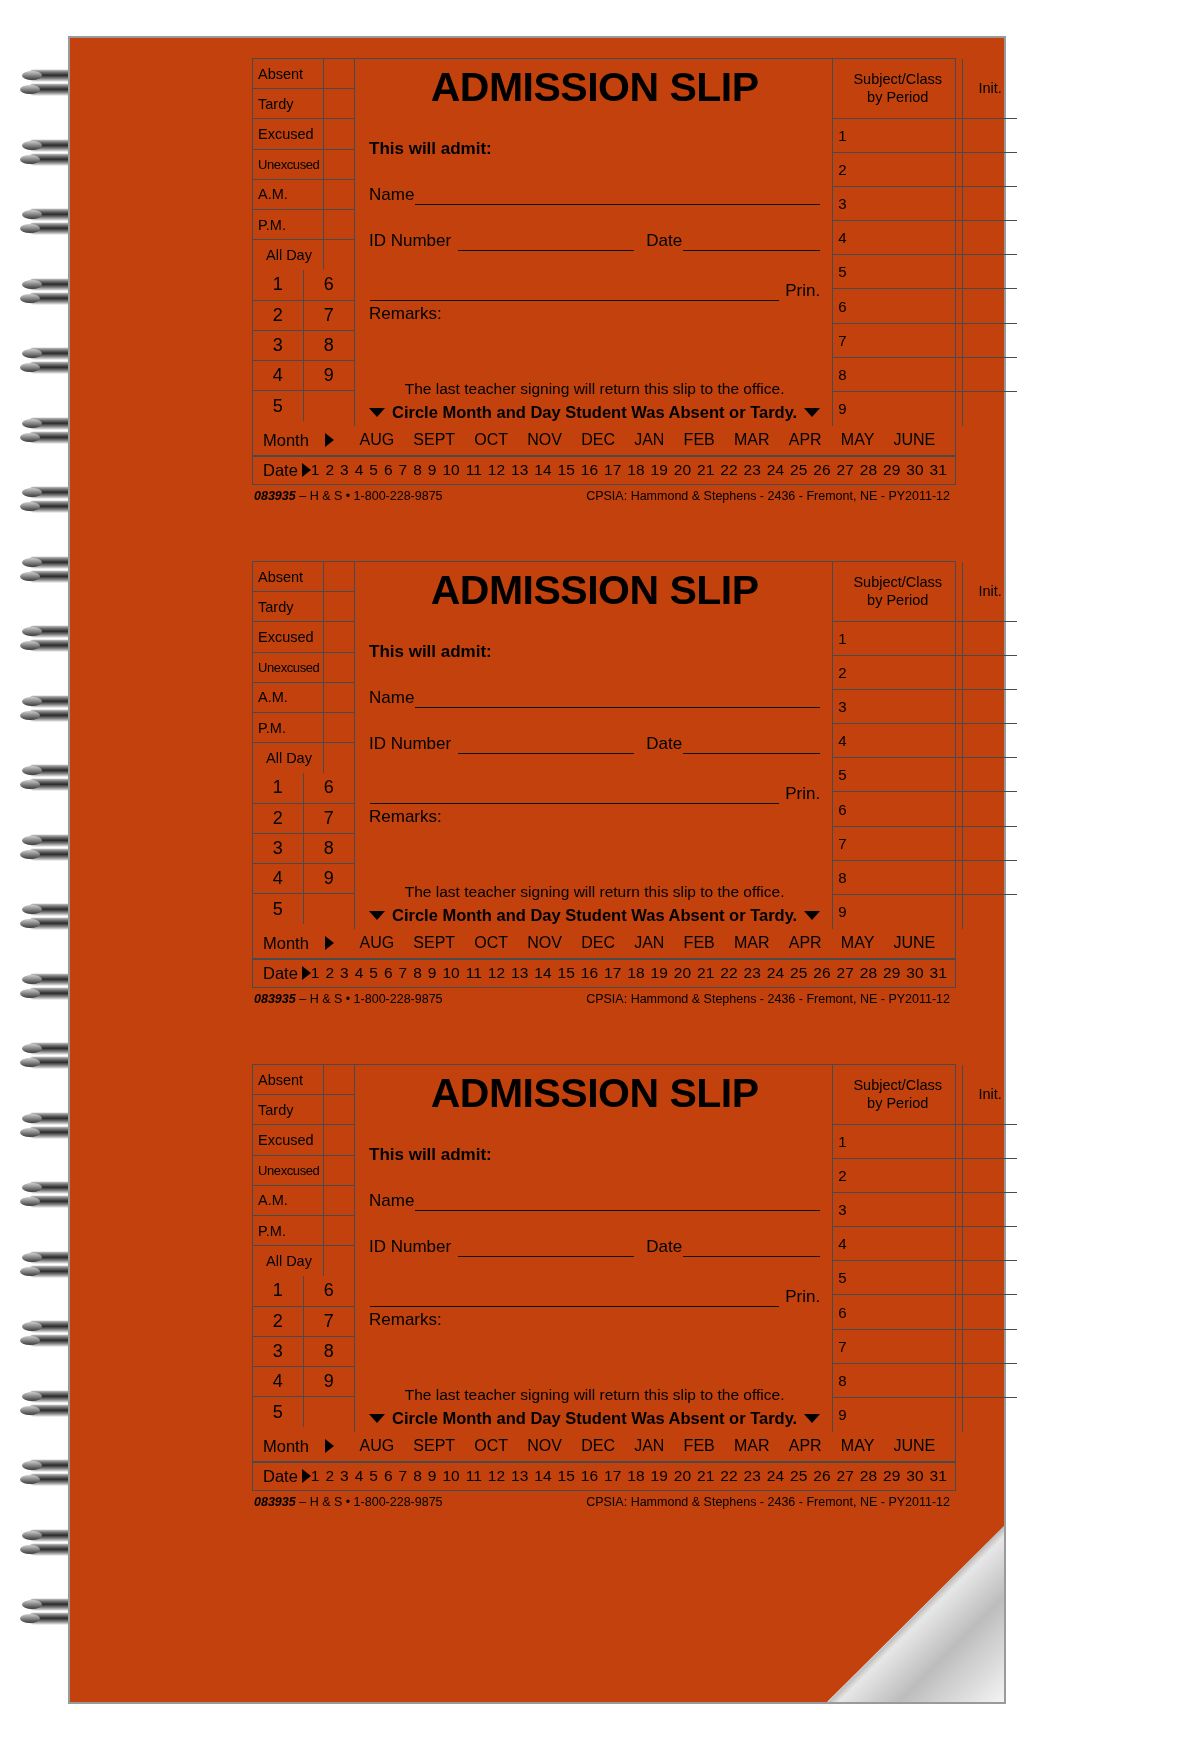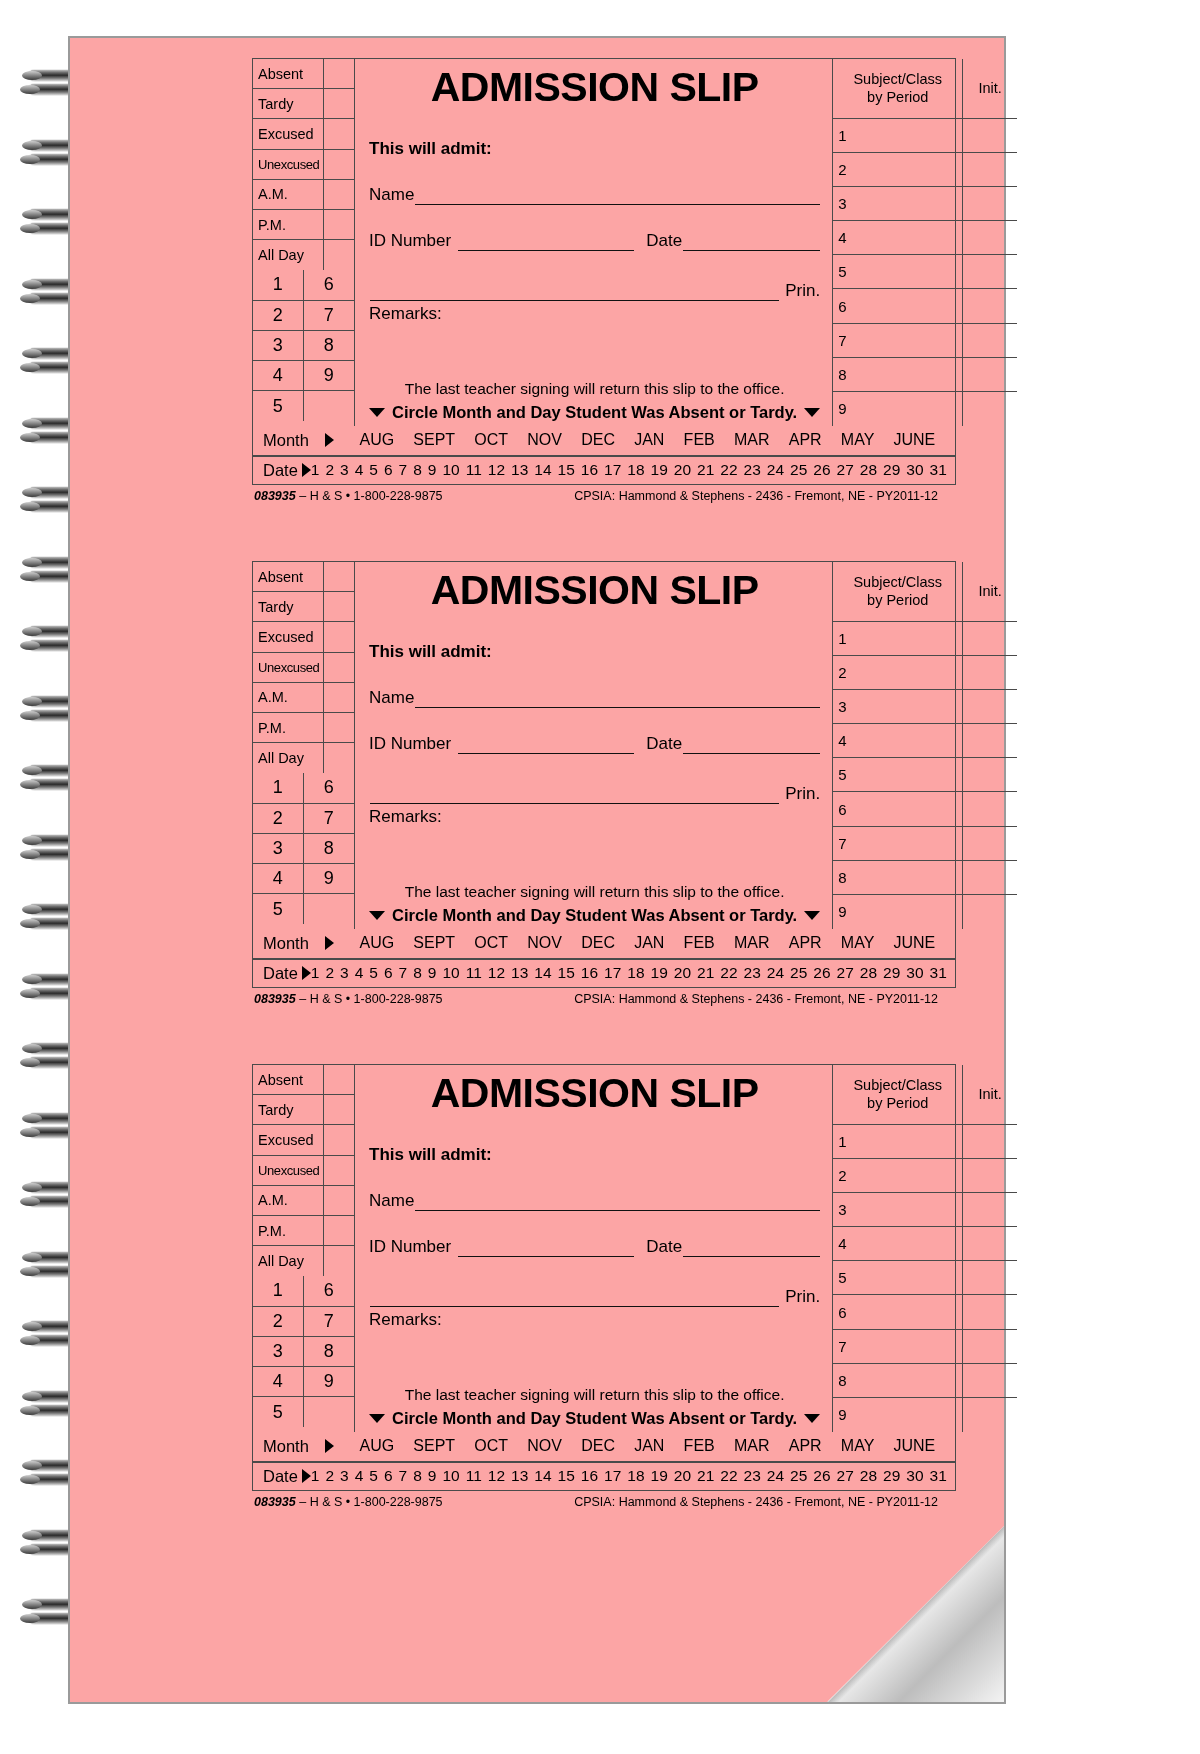--- a/index.html
+++ b/index.html
@@ -16,21 +16,21 @@
     overflow: hidden;
   }
 
   
   #sheet {
     position: absolute;
     left: 68px;
     top: 36px;
     width: 938px;
     height: 1668px;
-    background: #fca5a5;
+    background: #c2410c;
     border: 2px solid #9a9a9a;
     box-sizing: border-box;
   }
 
   
   #spiral {
     position: absolute;
     left: 0;
     top: 0;
     width: 160px;
@@ -112,21 +112,21 @@
     flex: 0 0 102px;
     border-right: 1.6px solid #4a4a4a;
     box-sizing: border-box;
   }
   .st-row {
     display: flex;
     height: 30.2px;
     border-bottom: 1.4px solid #4a4a4a;
     box-sizing: border-box;
   }
-  .st-row:last-child { border-bottom: none; }
+  .st-row:last-child { border-bottom: none; margin-left: 8px; }
   .st-label {
     flex: 1 1 auto;
     display: flex;
     align-items: center;
     padding-left: 5px;
     font-size: 14.5px;
     border-right: 1.4px solid #4a4a4a;
     box-sizing: border-box;
     white-space: nowrap;
   }
@@ -309,21 +309,21 @@
     display: flex;
     align-items: baseline;
     font-size: 12.5px;
     margin-top: 4px;
     padding: 0 2px;
   }
   .credits .left { white-space: nowrap; }
   .credits .left b { font-weight: bold; font-style: italic; }
   .credits .right {
     margin-left: auto;
-    margin-right: 16px;
+    margin-right: 4px;
     white-space: nowrap;
   }
 
   
   #corner-fold {
     position: absolute;
     right: 0px;
     bottom: 0px;
     width: 176px;
     height: 176px;

